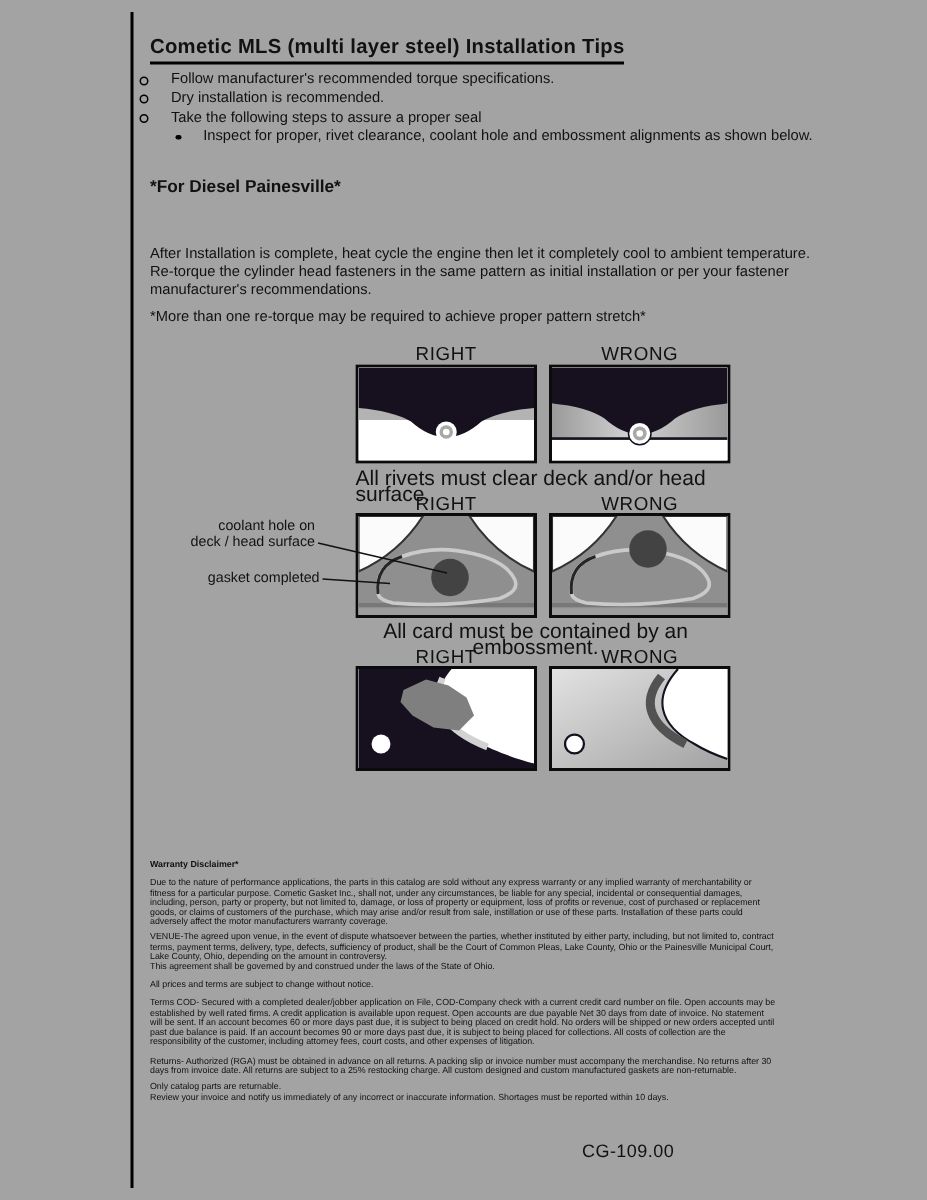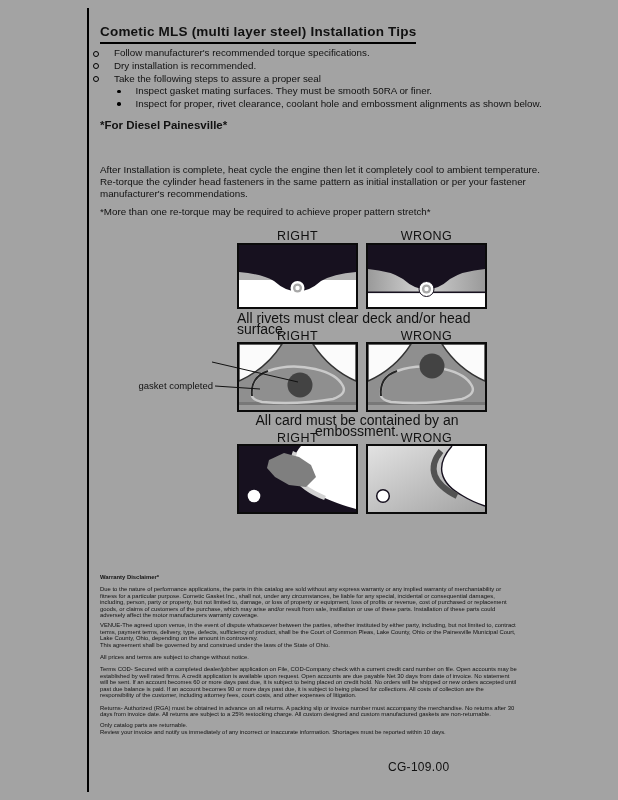--- a/index.html
+++ b/index.html
@@ -46,24 +46,20 @@
     <div class="bullet-row">
       <span class="circ"></span>
       <span>Dry installation is recommended.</span>
     </div>
     <div class="bullet-row">
       <span class="circ"></span>
       <span>Take the following steps to assure a proper seal</span>
     </div>
     <div class="bullet-row sub">
       <span class="dot"></span>
-      <span>Inspect gasket mating surfaces.  They must be smooth 50RA or finer.</span>
-    </div>
-    <div class="bullet-row sub">
-      <span class="dot"></span>
       <span>Inspect for proper, rivet clearance, coolant hole and embossment alignments as shown below.</span>
     </div>
   </div>
 
   <div class="abs h2" style="left:100px;top:119px;">*For Diesel Painesville*</div>
   <div class="abs body-text" style="left:100px;top:164px;width:440px;">After Installation is complete, heat cycle the engine then let it completely cool to ambient temperature. Re-torque the cylinder head fasteners in the same pattern as initial installation or per your fastener manufacturer's recommendations.</div>
   <div class="abs body-text" style="left:100px;top:206px;width:452px;">*More than one re-torque may be required to achieve proper pattern stretch*</div>
 
   <div class="abs dlabel" style="left:237px;top:229px;width:121px;">RIGHT</div>
   <div class="abs dlabel" style="left:366px;top:229px;width:121px;">WRONG</div>
@@ -95,20 +91,24 @@
       <circle cx="58.5" cy="44" r="7.5" fill="#ffffff" stroke="#17111f" stroke-width="1"></circle>
       <circle cx="58.5" cy="44" r="4.6" fill="#a8a8a8"></circle>
       <circle cx="58.5" cy="44" r="2.2" fill="#ffffff"></circle>
     </svg>
   </div>
   <div class="abs caption" style="left:237px;top:313px;width:260px;">All rivets must clear deck and/or head surface.</div>
 
   <div class="abs dlabel" style="left:237px;top:329px;width:121px;">RIGHT</div>
   <div class="abs dlabel" style="left:366px;top:329px;width:121px;">WRONG</div>
 
+  <div class="abs ptr-label" style="left:95px;top:346px;width:115px;">
+    <div>coolant hole on</div>
+    <div>deck / head surface</div>
+  </div>
   <div class="abs ptr-label" style="left:95px;top:381px;width:118px;">gasket completed</div>
 
   <div class="abs dbox" style="left:237px;top:342px;width:121px;height:70px;">
     <svg viewBox="0 0 117 66" preserveAspectRatio="none">
       <rect width="117" height="66" fill="#8f8f8f"></rect>
       <rect y="58" width="117" height="3" fill="#787878"></rect>
       <rect y="61" width="117" height="5" fill="#9c9c9c"></rect>
       <path d="M0,0 H43 Q27,25 0,37 Z" fill="#fbfbfb" stroke="#333" stroke-width="1.4"></path>
       <path d="M117,0 H74 Q90,25 117,37 Z" fill="#fbfbfb" stroke="#333" stroke-width="1.4"></path>
       <path d="M13,52 Q11,33 29,27 Q51,19 76,25 Q98,30 104,42 Q108,50 94,55 Q58,61 23,58 Q14,56 13,52 Z" fill="none" stroke="#cacaca" stroke-width="2.4"></path>

